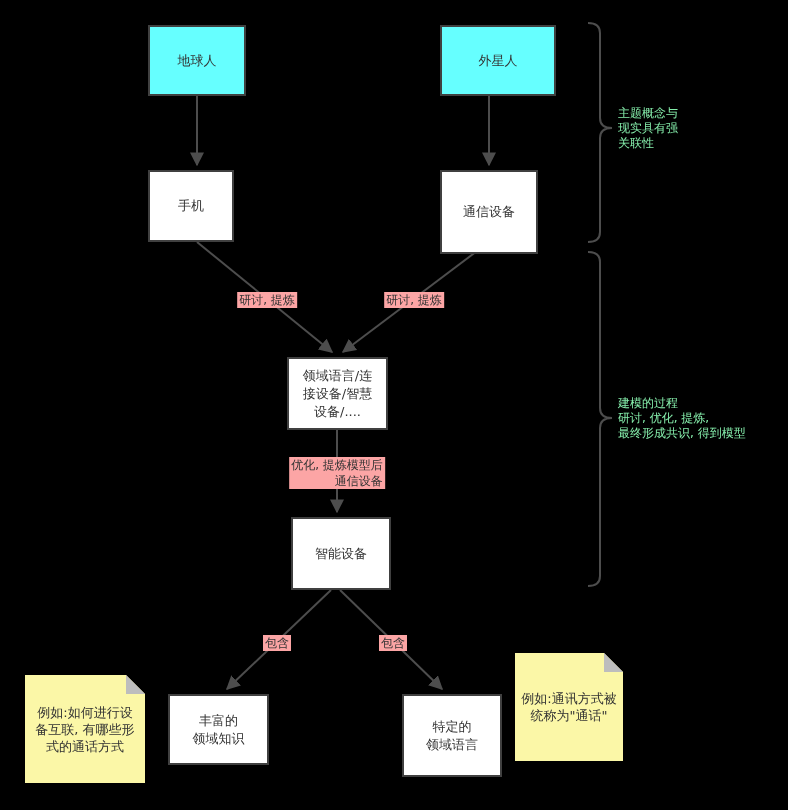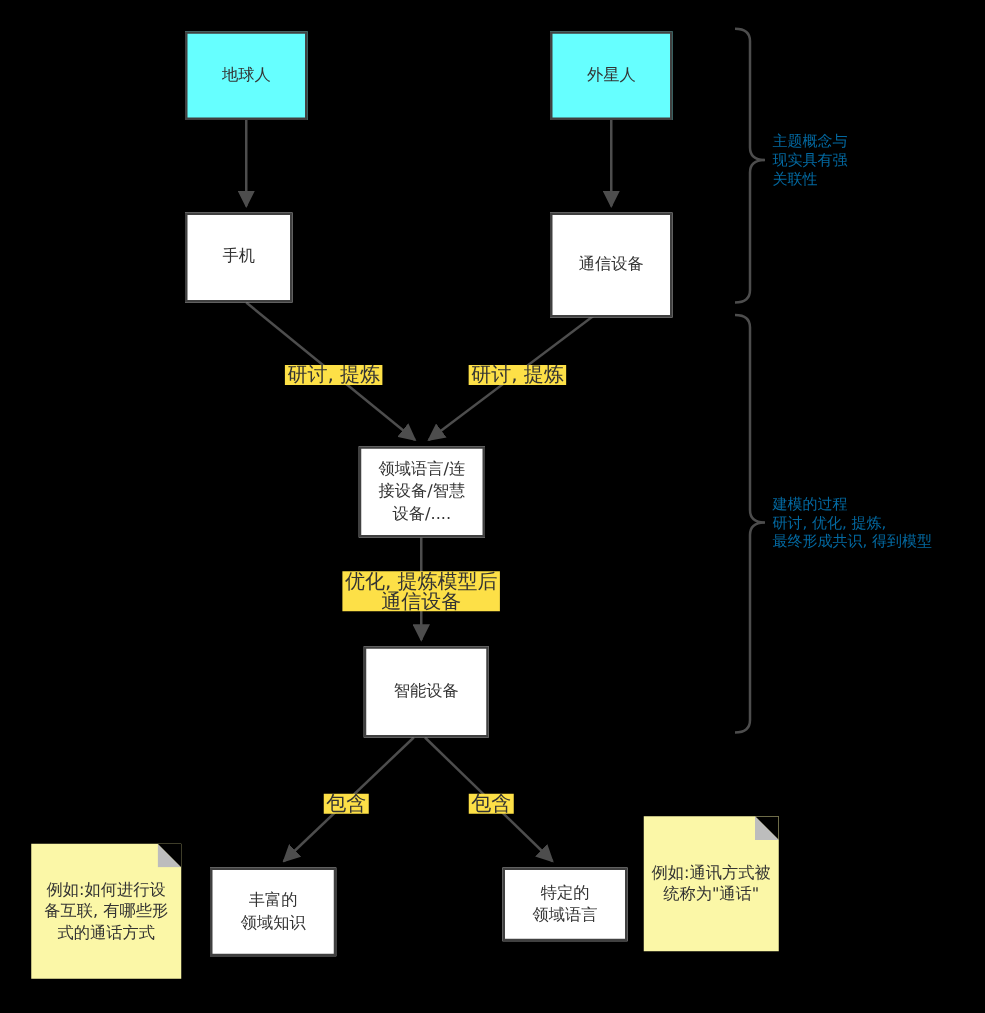--- a/index.html
+++ b/index.html
@@ -27,27 +27,27 @@
     font-size: 13px;
     line-height: 18px;
     color: #333333;
     white-space: pre-line;
   }
   .fill-cyan { background: #66FFFF; }
   .fill-white { background: #FFFFFF; }
   .edge-label {
     position: absolute;
     transform: translate(-50%, -50%);
-    background: #fde047;
+    background: #fca5a5;
     color: #333333;
-    font-size: 16px;
+    font-size: 12px;
     line-height: 16px;
     padding: 0 2px;
     white-space: pre-line;
-    text-align: center;
+    text-align: right;
   }
   .note {
     position: absolute;
     background: #FBF7A7;
     display: flex;
     align-items: center;
     justify-content: center;
     text-align: center;
     font-size: 13px;
     line-height: 17px;
@@ -63,21 +63,21 @@
   }
   .fold {
     position: absolute;
     top: 0; right: 0;
     width: 19px; height: 19px;
     background: #BDBDBD;
     clip-path: polygon(0 0, 100% 100%, 0 100%);
   }
   .annotation {
     position: absolute;
-    color: #0369a1;
+    color: #86efac;
     font-size: 12px;
     line-height: 15px;
     white-space: pre-line;
   }
 </style>
 </head>
 <body>
 
 <div class="canvas">
 
@@ -97,21 +97,21 @@
       <line x1="340" y1="590" x2="442" y2="689" marker-end="url(#arrow)"></line>
       <path d="M 588 23 Q 600 23 600 33 L 600 118 Q 600 128 612 128 Q 600 128 600 138 L 600 232 Q 600 242 588 242"></path>
       <path d="M 588 252 Q 600 252 600 262 L 600 408 Q 600 418 612 418 Q 600 418 600 428 L 600 576 Q 600 586 588 586"></path>
     </g>
   </svg>
 
   <div class="node fill-cyan" style="left:148px; top:25px; width:98px; height:71px">
     <span>地球人</span>
   </div>
 
-  <div class="node fill-cyan" style="left:440px; top:25px; width:98px; height:71px">
+  <div class="node fill-cyan" style="left:440px; top:25px; width:116px; height:71px">
     <span>外星人</span>
   </div>
 
   <div class="node fill-white" style="left:148px; top:170px; width:86px; height:72px">
     <span>手机</span>
   </div>
 
   <div class="node fill-white" style="left:440px; top:170px; width:98px; height:84px">
     <span>通信设备</span>
   </div>
@@ -124,21 +124,21 @@
 
   <div class="node fill-white" style="left:291px; top:517px; width:100px; height:73px">
     <span>智能设备</span>
   </div>
 
   <div class="node fill-white" style="left:168px; top:694px; width:101px; height:71px">
     <span>丰富的
 领域知识</span>
   </div>
 
-  <div class="node fill-white" style="left:402px; top:694px; width:100px; height:59px">
+  <div class="node fill-white" style="left:402px; top:694px; width:100px; height:83px">
     <span>特定的
 领域语言</span>
   </div>
 
   <div class="edge-label" style="left:267px; top:300px">研讨, 提炼</div>
   <div class="edge-label" style="left:414px; top:300px">研讨, 提炼</div>
   <div class="edge-label" style="left:337px; top:473px">优化, 提炼模型后
 通信设备</div>
   <div class="edge-label" style="left:277px; top:643px">包含</div>
   <div class="edge-label" style="left:393px; top:643px">包含</div>

